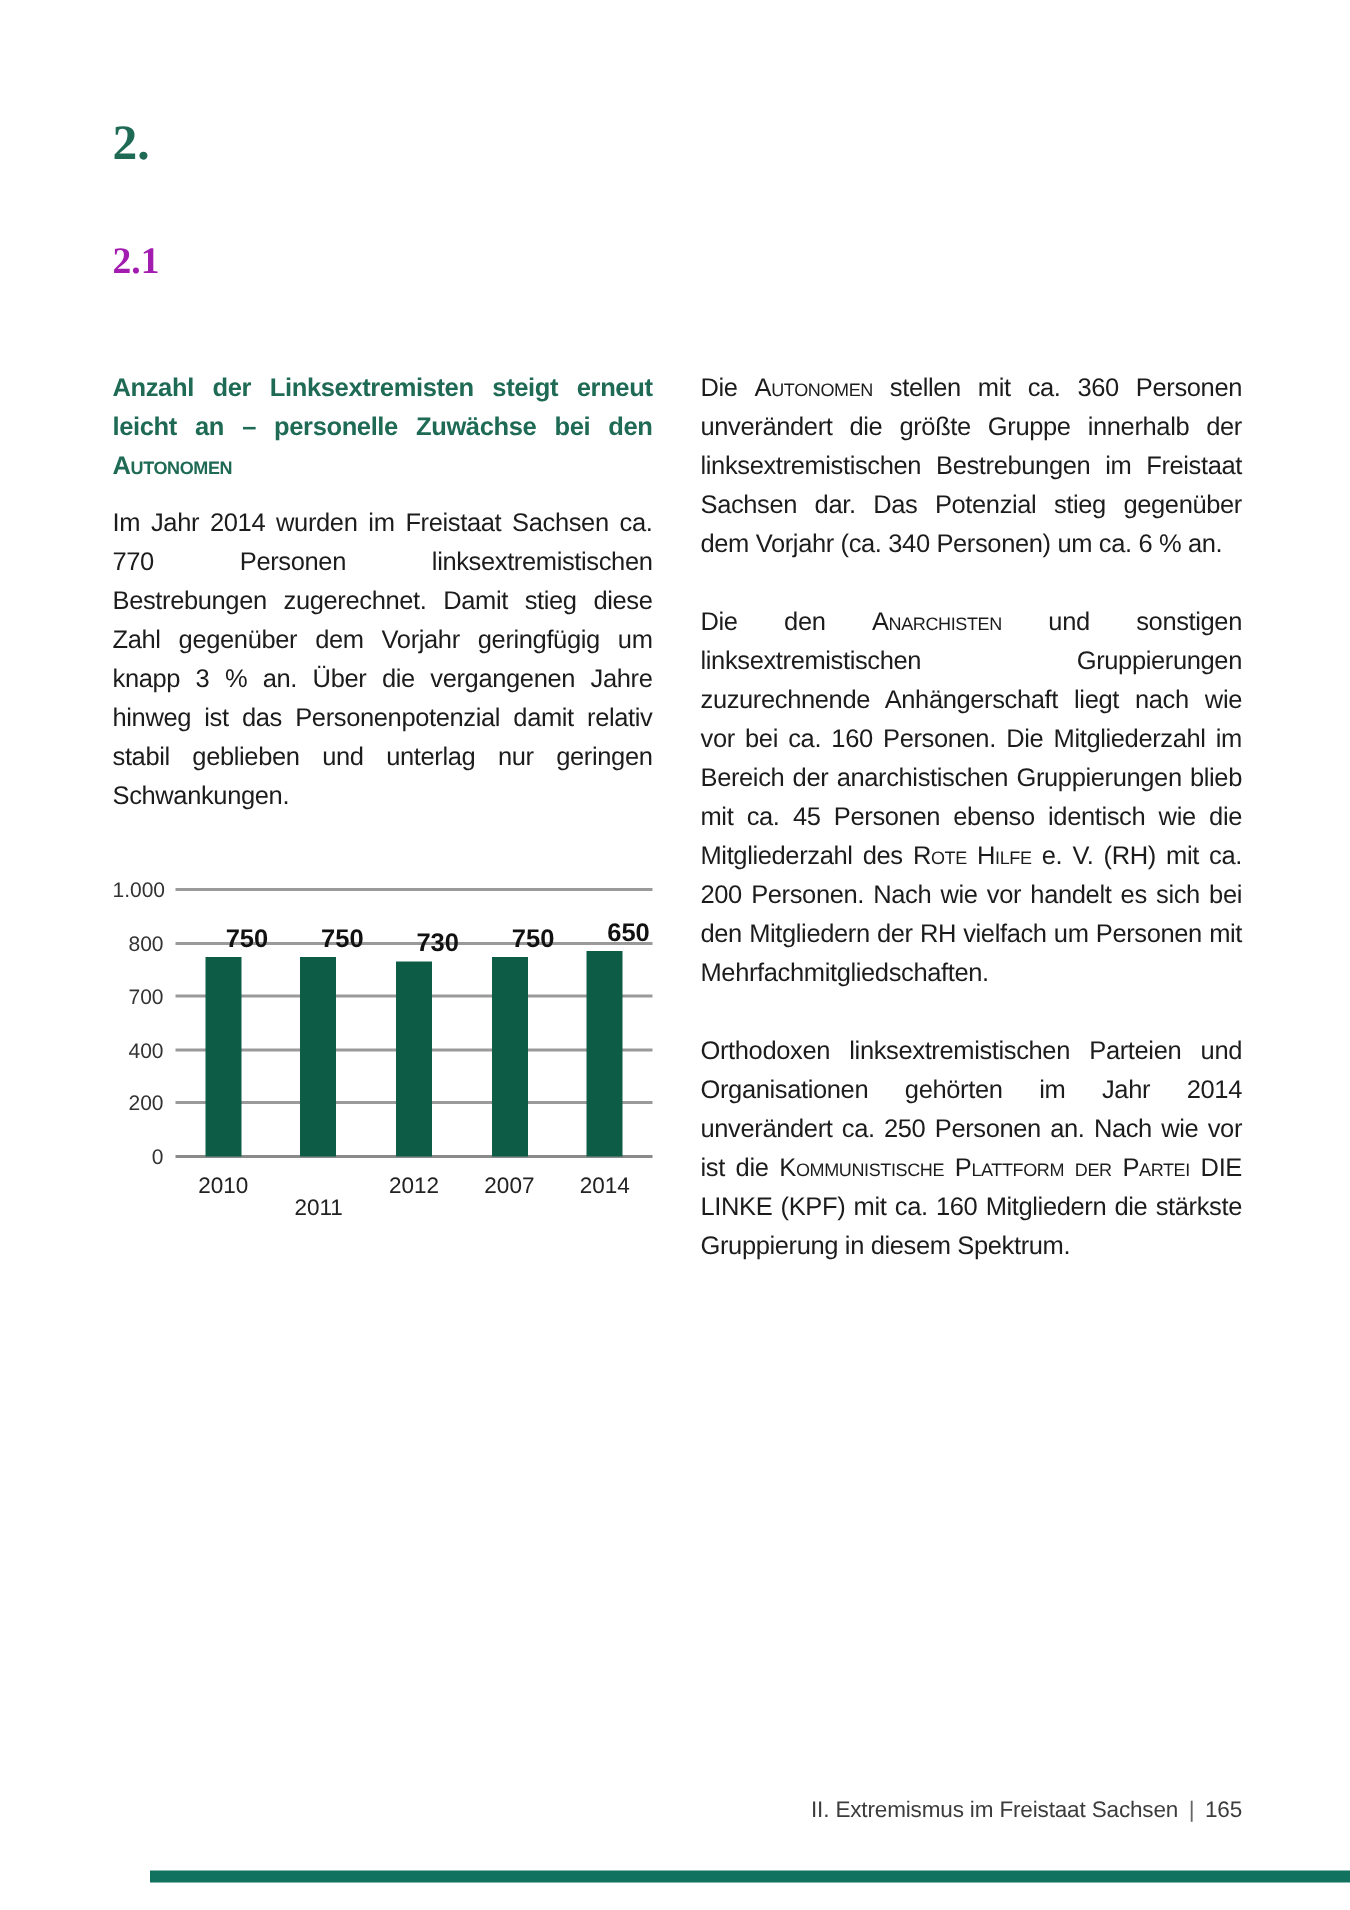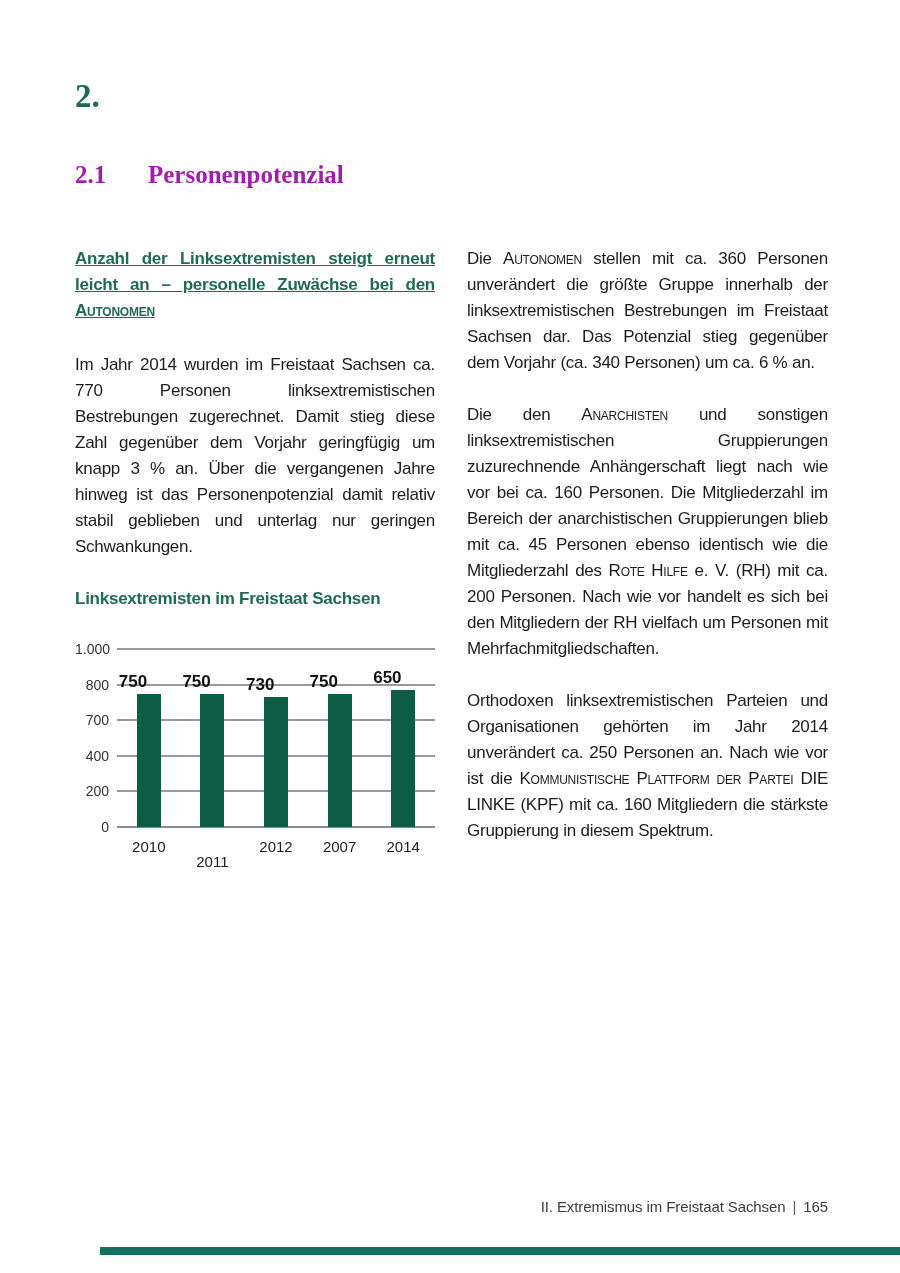--- a/index.html
+++ b/index.html
@@ -9,58 +9,56 @@
   .h1{position:absolute;left:75px;top:78px;display:flex;
       font-family:"Liberation Serif",serif;font-weight:700;font-size:33px;color:#1e6a54;}
   .h2{position:absolute;left:75px;top:161px;display:flex;
       font-family:"Liberation Serif",serif;font-weight:700;font-size:25px;color:#1e6a54;}
   .h-num{width:73px;flex:0 0 73px;}
   
   .col{position:absolute;top:246px;font-size:17px;line-height:26px;letter-spacing:-0.25px;}
   .col-left{left:75px;width:360px;}
   .col-right{left:467px;width:361px;}
   .para{text-align:justify;margin:0 0 26px 0;color:#1c1c1c;}
-  .lead-heading{font-weight:700;color:#1e6a54;text-align:justify;margin:0 0 28px 0;text-decoration:underline;}
+  .lead-heading{font-weight:700;color:#1e6a54;text-align:justify;margin:0 0 12px 0;}
   .chart-heading{font-weight:700;color:#1e6a54;margin:2px 0 0 0;}
   .sc{font-variant:small-caps;}
   
   .chart{position:relative;width:360px;height:232px;margin-top:14px;}
   .gridline{position:absolute;left:42px;width:318px;height:2px;background:#9a9a9a;z-index:1;}
   .axisline{background:#8a8a8a;}
   .ytick{position:absolute;left:0;width:34px;text-align:right;font-size:14px;
          letter-spacing:0;line-height:18px;color:#333333;z-index:1;}
   .bar{position:absolute;width:24px;z-index:2;}
-  .bar-value{position:absolute;width:60px;text-align:left;font-weight:700;font-size:17px;
+  .bar-value{position:absolute;width:60px;text-align:right;font-weight:700;font-size:17px;
              letter-spacing:0;line-height:20px;color:#111111;z-index:3;}
   .xtick{position:absolute;width:63px;text-align:center;font-size:15px;letter-spacing:0;
          line-height:20px;color:#222222;z-index:1;}
   
   .footer{position:absolute;right:72px;top:1198px;font-size:15px;letter-spacing:-0.1px;
           color:#3c3c3c;}
   .footer-sep{margin:0 7px;color:#666666;}
   .bottom-rule{position:absolute;left:100px;top:1247px;width:800px;height:8px;}
 </style>
 </head>
 <body>
 
 <div class="page">
 
   <div class="h1" style="color: rgb(30, 106, 84);">
     <span class="h-num">2.</span>
   </div>
 
   <div class="h2" style="color: #a21caf;">
     <span class="h-num">2.1</span>
-    <span>Personenpotenzial</span>
   </div>
 
   <div class="col col-left">
     <p class="lead-heading" style="color: rgb(30, 106, 84);"><span>Anzahl der Linksextremisten steigt erneut leicht an – personelle Zuwächse bei den </span><span class="sc">Autonomen</span></p>
     <p class="para">Im Jahr 2014 wurden im Freistaat Sachsen ca. 770 Personen linksextremistischen Bestrebungen zugerechnet. Damit stieg diese Zahl gegenüber dem Vorjahr geringfügig um knapp 3 % an. Über die vergangenen Jahre hinweg ist das Personenpotenzial damit relativ stabil geblieben und unterlag nur geringen Schwankungen.</p>
-    <p class="chart-heading" style="color: rgb(30, 106, 84);">Linksextremisten im Freistaat Sachsen</p>
     <div class="chart">
         <div class="gridline axisline" style="top: 200px;"></div>
         <div class="ytick" style="top: 192px;">0</div>
         <div class="gridline" style="top: 164.4px;"></div>
         <div class="ytick" style="top: 156.4px;">200</div>
         <div class="gridline" style="top: 128.8px;"></div>
         <div class="ytick" style="top: 120.8px;">400</div>
         <div class="gridline" style="top: 93.2px;"></div>
         <div class="ytick" style="top: 85.2px;">700</div>
         <div class="gridline" style="top: 57.6px;"></div>

